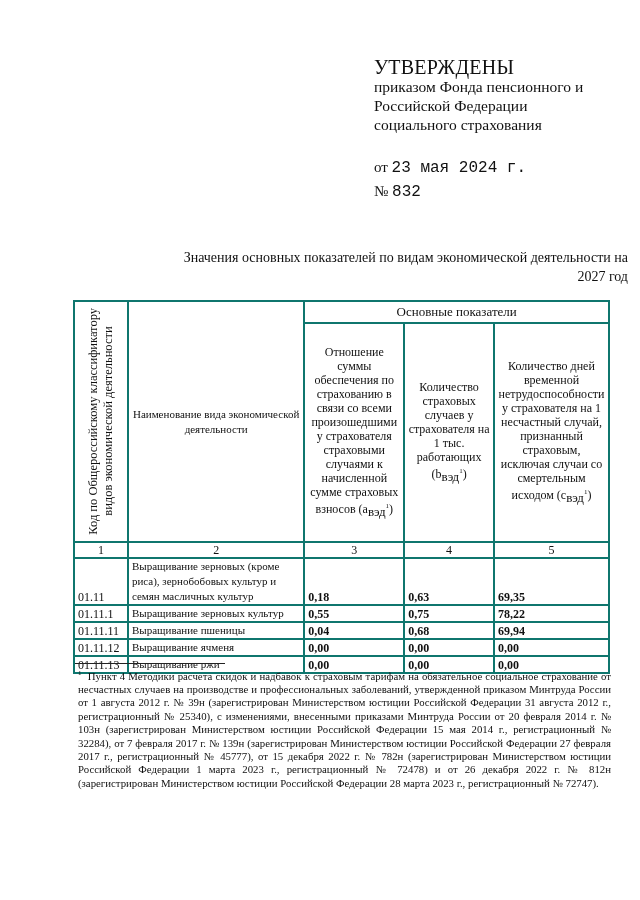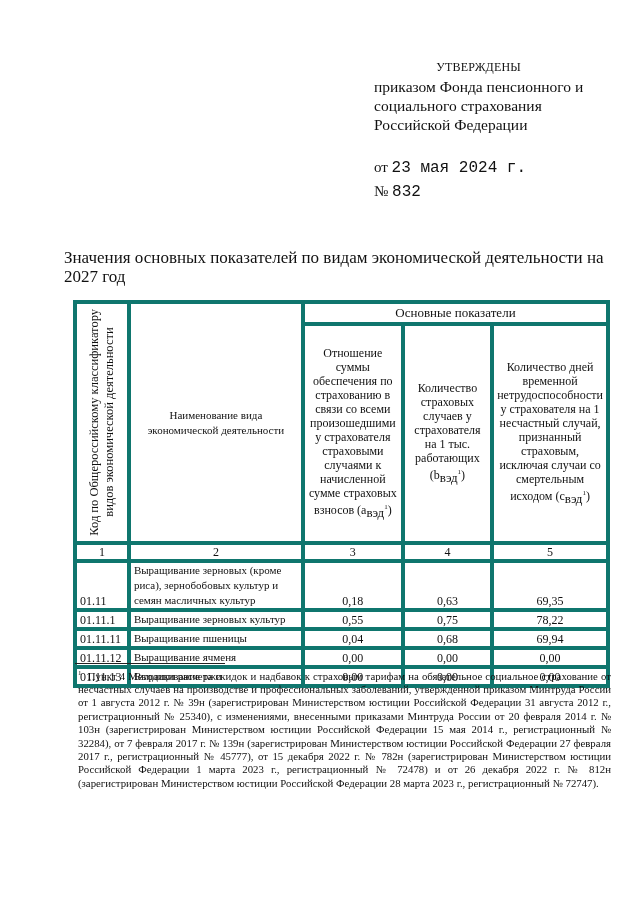--- a/index.html
+++ b/index.html
@@ -1,47 +1,47 @@
 <!DOCTYPE html>
 <html><head>
 <meta charset="utf-8">
 <style>
   html, body { margin: 0; padding: 0; background: #ffffff; }
   body { width: 640px; height: 900px; position: relative; overflow: hidden;
          font-family: "Liberation Serif", serif; color: #111; }
   .approval { position: absolute; left: 374px; top: 58px; font-size: 15.5px; line-height: 19px; }
-  .approval .head { font-size: 12px; letter-spacing: 0.2px; text-align: center; }
+  .approval .head { font-size: 20px; letter-spacing: 0.2px; }
   .approval .dateline { margin-top: 24px; font-size: 15px; }
   .approval .mono { font-family: "Liberation Mono", monospace; font-size: 16px; }
   .approval .numline { margin-top: 4px; font-size: 15px; }
-  .title { position: absolute; left: 64px; width: 540px; top: 248px; text-align: left;
-           font-size: 17px; line-height: 19px; }
+  .title { position: absolute; left: 88px; width: 540px; top: 248px; text-align: right;
+           font-size: 14px; line-height: 19px; }
   table.main { position: absolute; left: 73px; top: 300px; width: 537px; border-collapse: collapse;
                font-size: 12px; line-height: 14px; }
-  table.main td { border: 4px solid #0f766e; padding: 0 3px; vertical-align: middle; }
+  table.main td { border: 2px solid #0f766e; padding: 0 3px; vertical-align: middle; }
   .vert { writing-mode: vertical-rl; transform: rotate(180deg); text-align: center;
           font-size: 12.5px; line-height: 15px; white-space: nowrap; margin: 0 auto; }
   .hc { text-align: center; }
   .num { text-align: center; }
-  .r { text-align: center; vertical-align: bottom !important; }
+  .r { text-align: left; vertical-align: bottom !important; font-weight: bold; }
   .code { vertical-align: bottom !important; }
   .name { font-size: 11px; line-height: 15px; }
   sub { font-size: 13px; } sup { font-size: 7px; }
   .fn-rule { position: absolute; left: 75px; top: 663px; width: 150px; border-top: 1px solid #222; }
   .footnote { position: absolute; left: 78px; top: 667px; width: 533px; font-size: 10.8px;
               line-height: 13.4px; text-align: justify; }
 </style>
 </head>
 <body>
 
 <div class="approval">
   <div class="head">УТВЕРЖДЕНЫ</div>
   <div>приказом Фонда пенсионного и</div>
+  <div>Российской Федерации</div>
   <div>социального страхования</div>
-  <div>Российской Федерации</div>
   <div class="dateline">
     <span>от</span>
     <span class="mono">23 мая 2024 г.</span>
   </div>
   <div class="numline">
     <span>№</span>
     <span class="mono">832</span>
   </div>
 </div>
 

